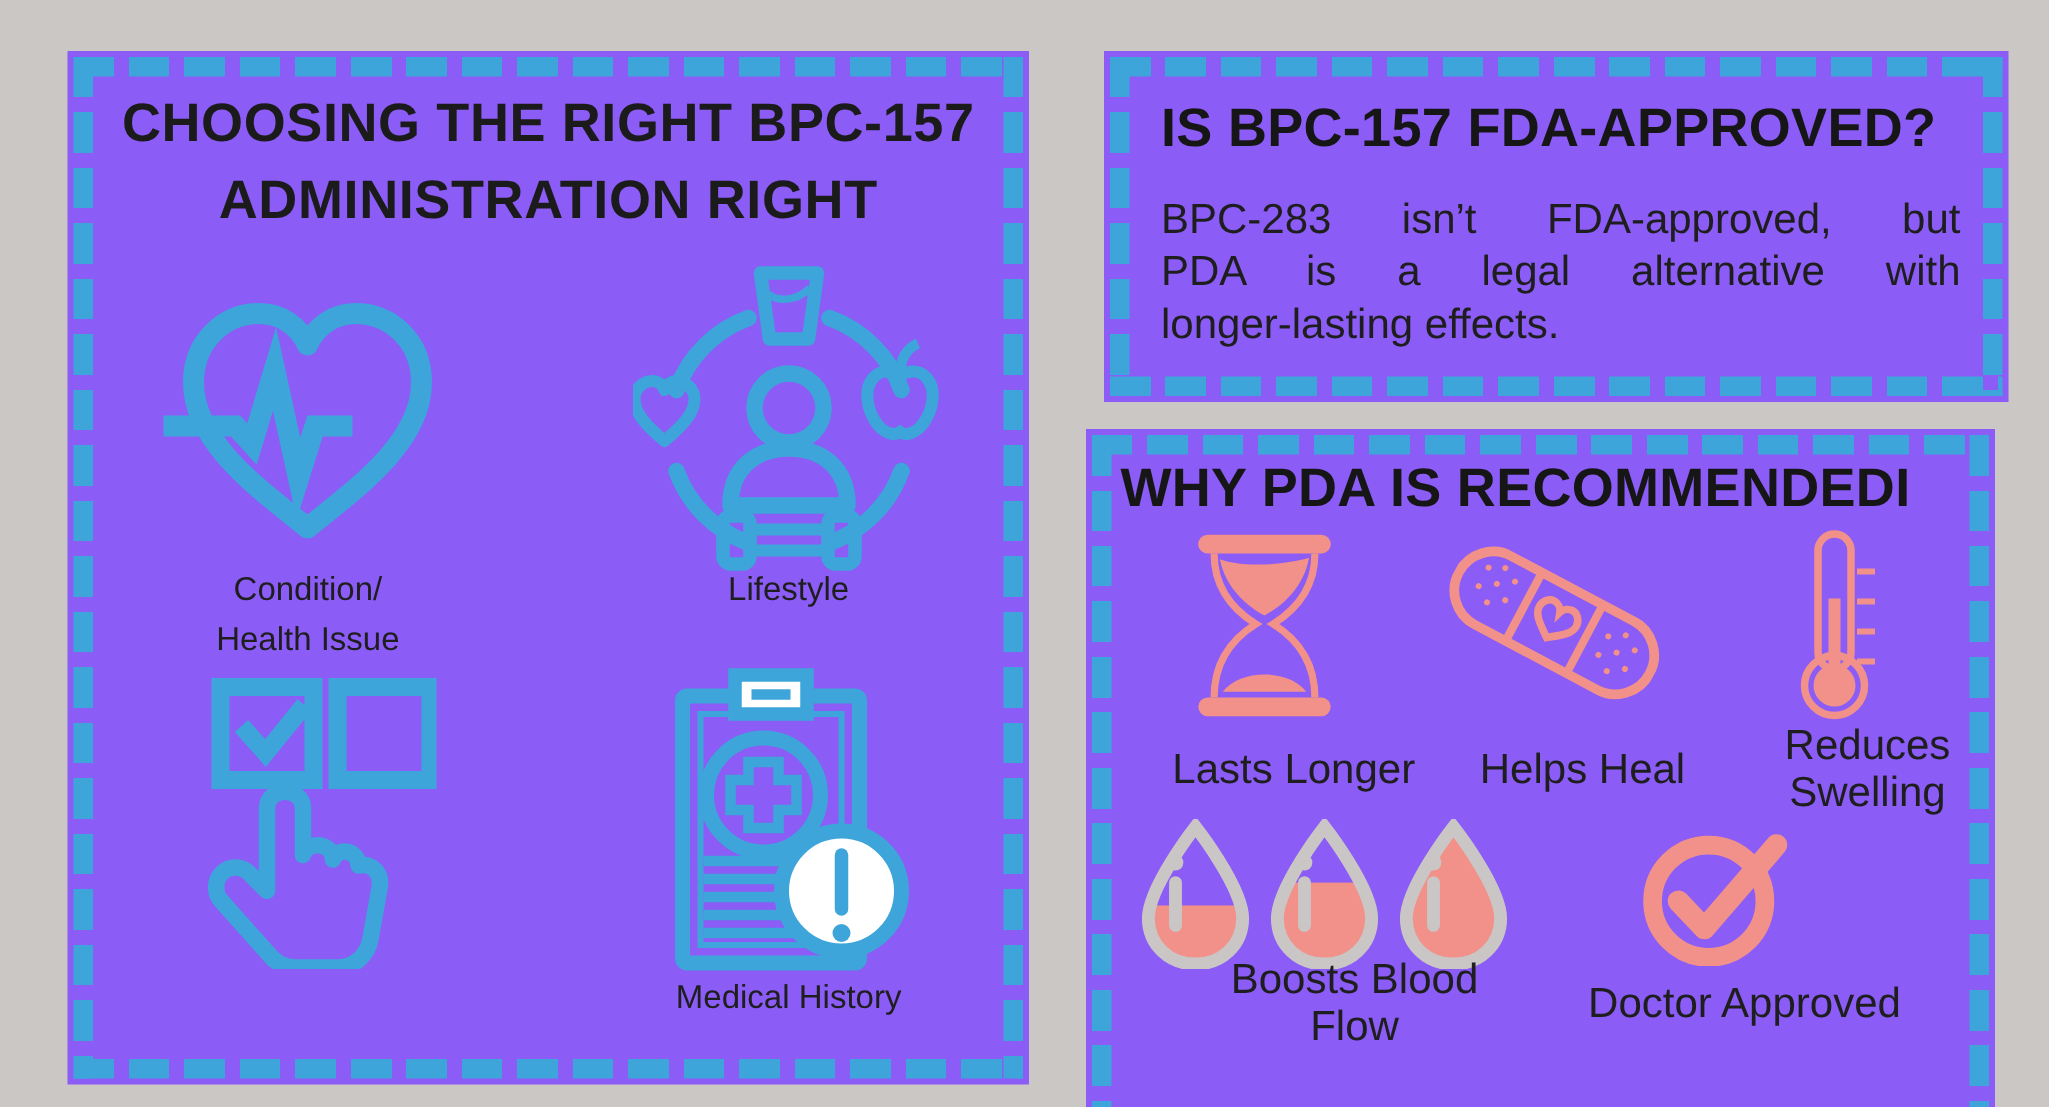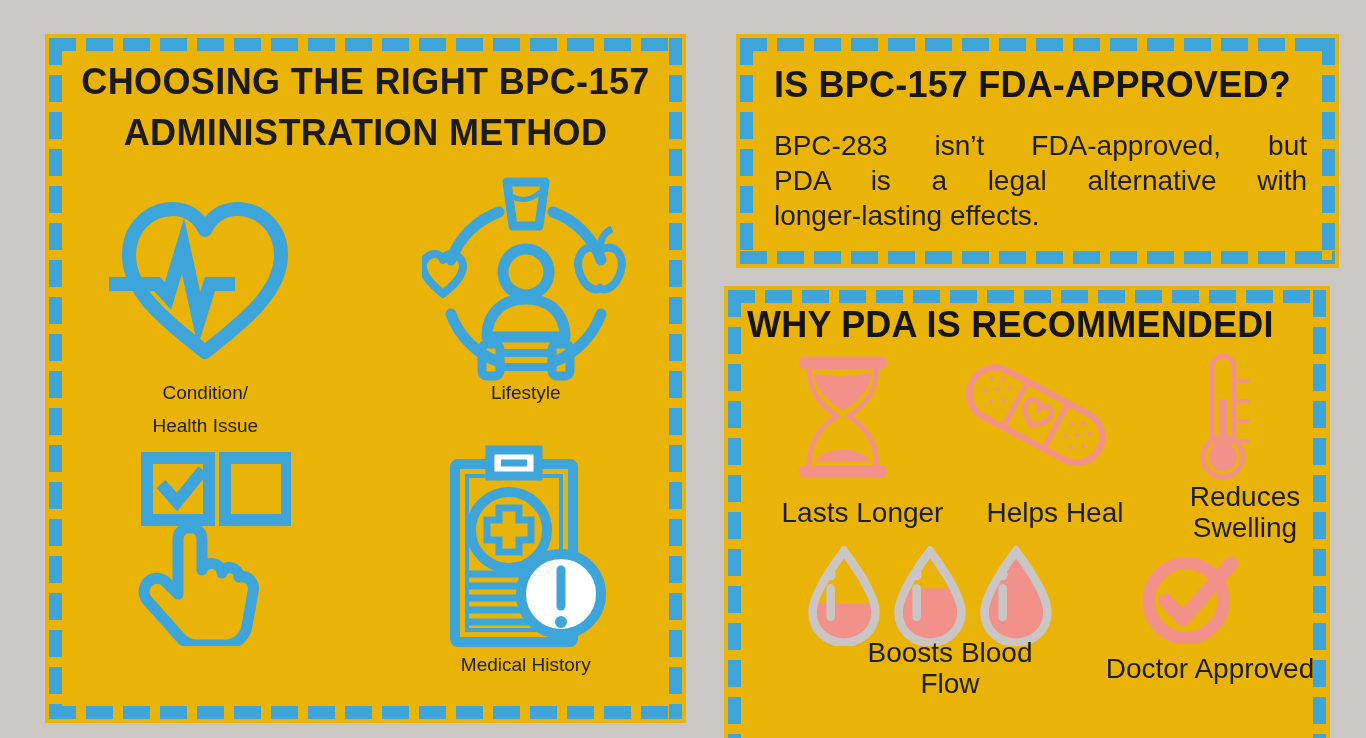--- a/index.html
+++ b/index.html
@@ -5,21 +5,21 @@
   :root{
     --bg:#CAC7C5; --blue:#3EA5DA; --salmon:#F29189; --dropgray:#C9C6C5; --text:#1E1E1E;
   }
   *{box-sizing:border-box; margin:0; padding:0;}
   html,body{width:1366px; height:738px;}
   body{
     background:var(--bg);
     font-family:"Liberation Sans", sans-serif;
     position:relative; overflow:hidden; color:var(--text);
   }
-  .panel{position:absolute; background:#eab308;}
+  .panel{position:absolute; background:#8b5cf6;}
   .panel-left  {left:45px;  top:34px;  width:641px; height:689px;}
   .panel-fda   {left:736px; top:34px;  width:603px; height:234px;}
   .panel-pda   {left:724px; top:286px; width:606px; height:531px;}
 
   
   .dash{position:absolute; z-index:3; pointer-events:none;}
   .dash.h{left:4px; right:4px; height:13px;
     background-image:repeating-linear-gradient(90deg, var(--blue) 0 27px, transparent 27px 37px);}
   .dash.v{top:4px; bottom:4px; width:13px;
     background-image:repeating-linear-gradient(180deg, var(--blue) 0 27px, transparent 27px 37px);}
@@ -27,38 +27,38 @@
 
   .content{position:relative; z-index:2; height:100%;}
 
   
   .left-title{padding-top:22px; text-align:center; font-weight:bold;
     font-size:36px; line-height:51px; letter-spacing:.4px; color:#1b1b1b;}
   .left-grid{display:grid; grid-template-columns:1fr 1fr; row-gap:4px; margin-top:28px;}
   .lcell{display:flex; flex-direction:column; align-items:center;}
   .lcell .icon-box{height:188px; display:flex; align-items:center; justify-content:center;}
   .lcell.row2 .icon-box{height:200px;}
-  .item-label{margin-top:2px; font-size:19px; line-height:33px; text-align:center;}
+  .item-label{margin-top:2px; font-size:22px; line-height:33px; text-align:center;}
   .lbl-line:empty{display:none;}
 
   
   .fda-title{margin:30px 32px 0 38px; font-weight:bold; font-size:36px; letter-spacing:.2px; color:#161616;}
   .fda-body{margin:22px 32px 0 38px; font-size:28px; line-height:35px;}
   .fda-line{text-align:justify; text-align-last:justify;}
   .fda-line:last-child{text-align-last:left;}
 
   
   .pda-title{margin:18px 20px 0 23px; font-weight:bold; font-size:36px; letter-spacing:.2px; color:#161616;}
   .pda-row1{display:flex; padding-left:16px; margin-top:8px;}
   .pda-row1 .pcell{display:flex; flex-direction:column; align-items:center;}
   .c1{width:205px;} .c2{width:180px;} .c3{width:200px;justify-content:flex-end;}
   .pda-row1 .icon-box{height:126px; display:flex; align-items:center; justify-content:center;}
   .p-label{height:64px; display:flex; flex-direction:column; justify-content:center;
     text-align:center; font-size:28px; line-height:31px;margin-left:40px;}
-  .pda-row2{display:flex; padding-left:71px; margin-top:0;}
+  .pda-row2{display:flex; padding-left:24px; margin-top:0;}
   .pda-row2 .pcell{display:flex; flex-direction:column; align-items:center;}
   .c4{width:270px;} .c5{width:250px;}
   .pda-row2 .icon-box{height:104px; display:flex; align-items:center; justify-content:center;}
   .pda-row2 .p-label{height:40px;}
   .drops{display:flex; gap:6px; align-items:flex-end;}
   .bandage-rot{transform:rotate(28deg);}
 
   
   .sb{stroke:var(--blue); fill:none;}
   .ss{stroke:var(--salmon); fill:none;}
@@ -71,21 +71,21 @@
 <body>
 
 <section class="panel panel-left">
   <div class="dash h t"></div>
   <div class="dash h b"></div>
   <div class="dash v l"></div>
   <div class="dash v r"></div>
   <div class="content">
     <h1 class="left-title">
       <div>CHOOSING THE RIGHT BPC-157</div>
-      <div>ADMINISTRATION METHOD</div>
+      <div>ADMINISTRATION RIGHT</div>
     </h1>
     <div class="left-grid">
 
       <div class="lcell">
         <div class="icon-box">
           <svg width="196" height="172" viewBox="0 0 196 172">
             <path class="sb" stroke-width="14" stroke-linejoin="round" d="M98 158 C66 132 22 101 22 61 C22 33 43 15 66 15 C80 15 92 23 98 36 C104 23 116 15 130 15 C153 15 174 33 174 61 C174 101 130 132 98 158 Z"></path>
             <polyline class="sb" stroke-width="14" points="2,90 50,90 61,102 76,52 92,125 103,90 128,90"></polyline>
           </svg>
         </div>

